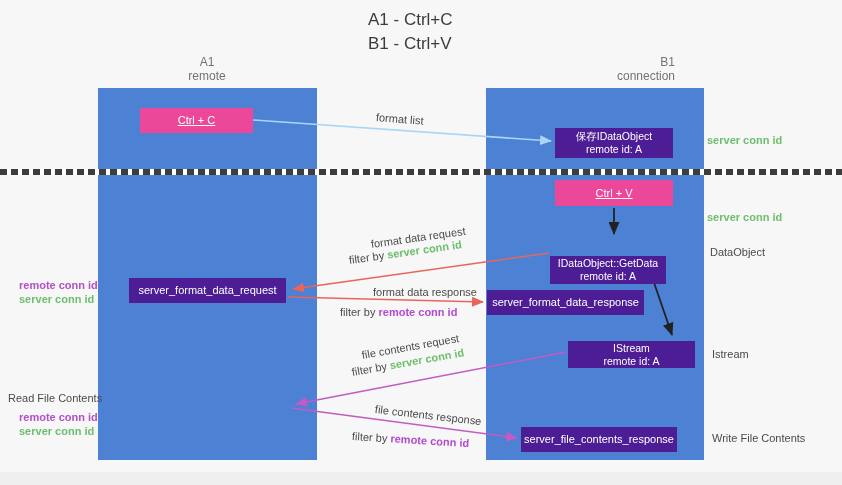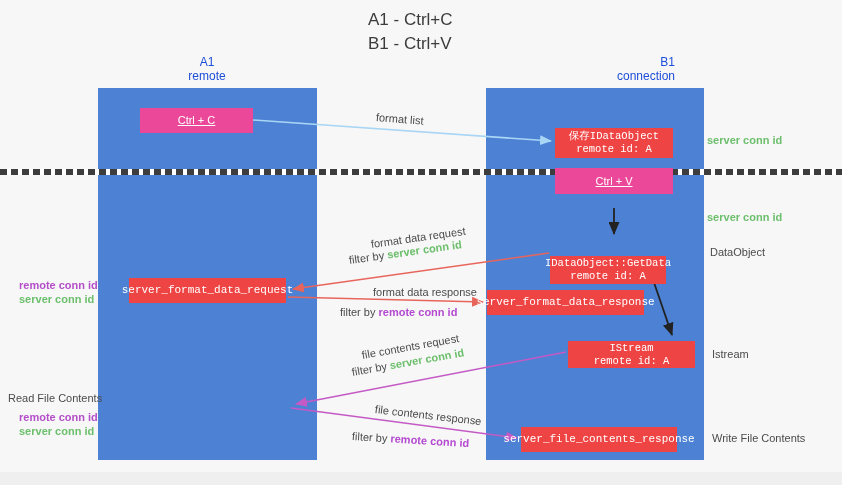--- a/index.html
+++ b/index.html
@@ -16,21 +16,21 @@
   .abs{position:absolute;}
 
   .title{
     left:368px;top:8px;
     font-size:17px;line-height:24px;color:#3c3c3c;
     white-space:nowrap;
   }
 
   .lane-header{
     width:160px;text-align:center;
-    font-size:12px;line-height:14px;color:#1d4ed8;
+    font-size:12px;line-height:14px;color:#737373;
   }
   .lane{
     background:#4d81d3;
     top:88px;height:372px;
   }
   .lane-left{left:98px;width:219px;}
   .lane-right{left:486px;width:218px;}
 
   .dotted-line{
     left:0;top:169px;width:842px;height:6px;
@@ -38,21 +38,21 @@
     z-index:5;
   }
 
   .box{
     display:flex;flex-direction:column;align-items:center;justify-content:center;
     color:#ffffff;text-align:center;z-index:6;
     font-size:11px;line-height:13px;white-space:nowrap;
   }
   .box.two-line{font-size:10.5px;}
   .green-box{background:#ec4899;text-decoration:underline;}
-  .orange-box{background:#ef4444;font-family:Liberation Mono, monospace;}
+  .orange-box{background:#4c1d95;}
 
   .lbl{font-size:11px;line-height:13px;white-space:nowrap;color:#4b4b4b;z-index:7;}
   .lbl.bold-green{color:#6cbf6c;font-weight:bold;}
   .lbl.bold-purple{color:#b44fc9;font-weight:bold;}
   .lbl .green{color:#6cbf6c;font-weight:bold;}
   .lbl .purple{color:#b54ad1;font-weight:bold;}
   .rot-pos4{transform:rotate(4.5deg);transform-origin:left center;}
   .rot-neg8{transform:rotate(-8deg);transform-origin:left center;}
   .rot-neg10{transform:rotate(-10deg);transform-origin:left center;}
   .rot-pos6{transform:rotate(6.5deg);transform-origin:left center;}
@@ -116,21 +116,21 @@
 
   <div class="abs box green-box" style="left:140px;top:108px;width:113px;height:25px;">
     <span>Ctrl + C</span>
   </div>
 
   <div class="abs box orange-box two-line" style="left:555px;top:128px;width:118px;height:30px;">
     <span>保存IDataObject</span>
     <span>remote id: A</span>
   </div>
 
-  <div class="abs box green-box" style="left:555px;top:168px;width:118px;height:26px;">
+  <div class="abs box green-box" style="left:555px;top:180px;width:118px;height:26px;">
     <span>Ctrl + V</span>
   </div>
 
   <div class="abs box orange-box two-line" style="left:550px;top:256px;width:116px;height:28px;">
     <span>IDataObject::GetData</span>
     <span>remote id: A</span>
   </div>
 
   <div class="abs box orange-box" style="left:129px;top:278px;width:157px;height:25px;">
     <span>server_format_data_request</span>

